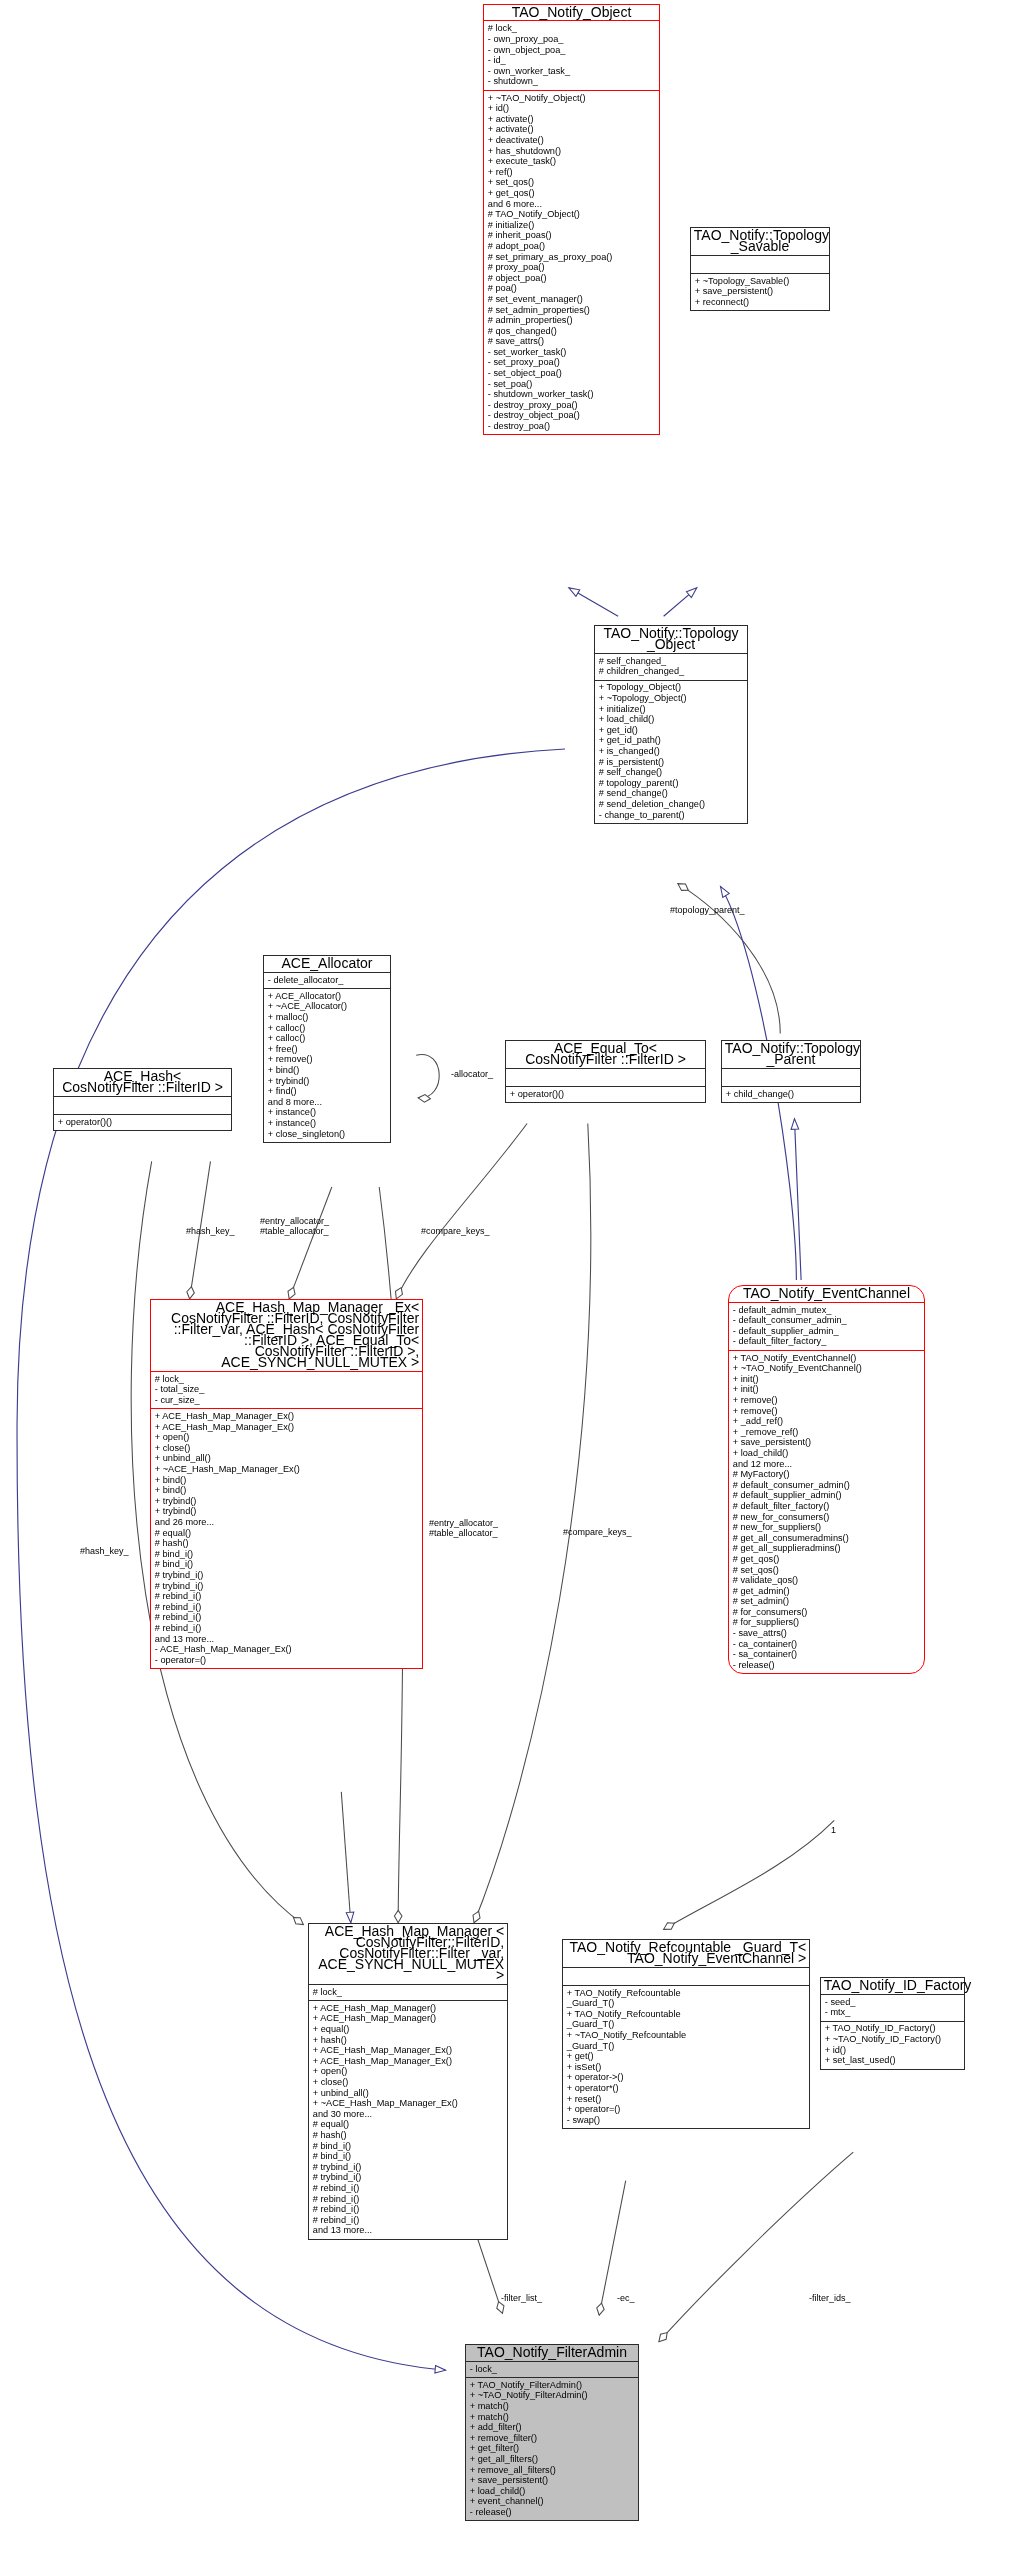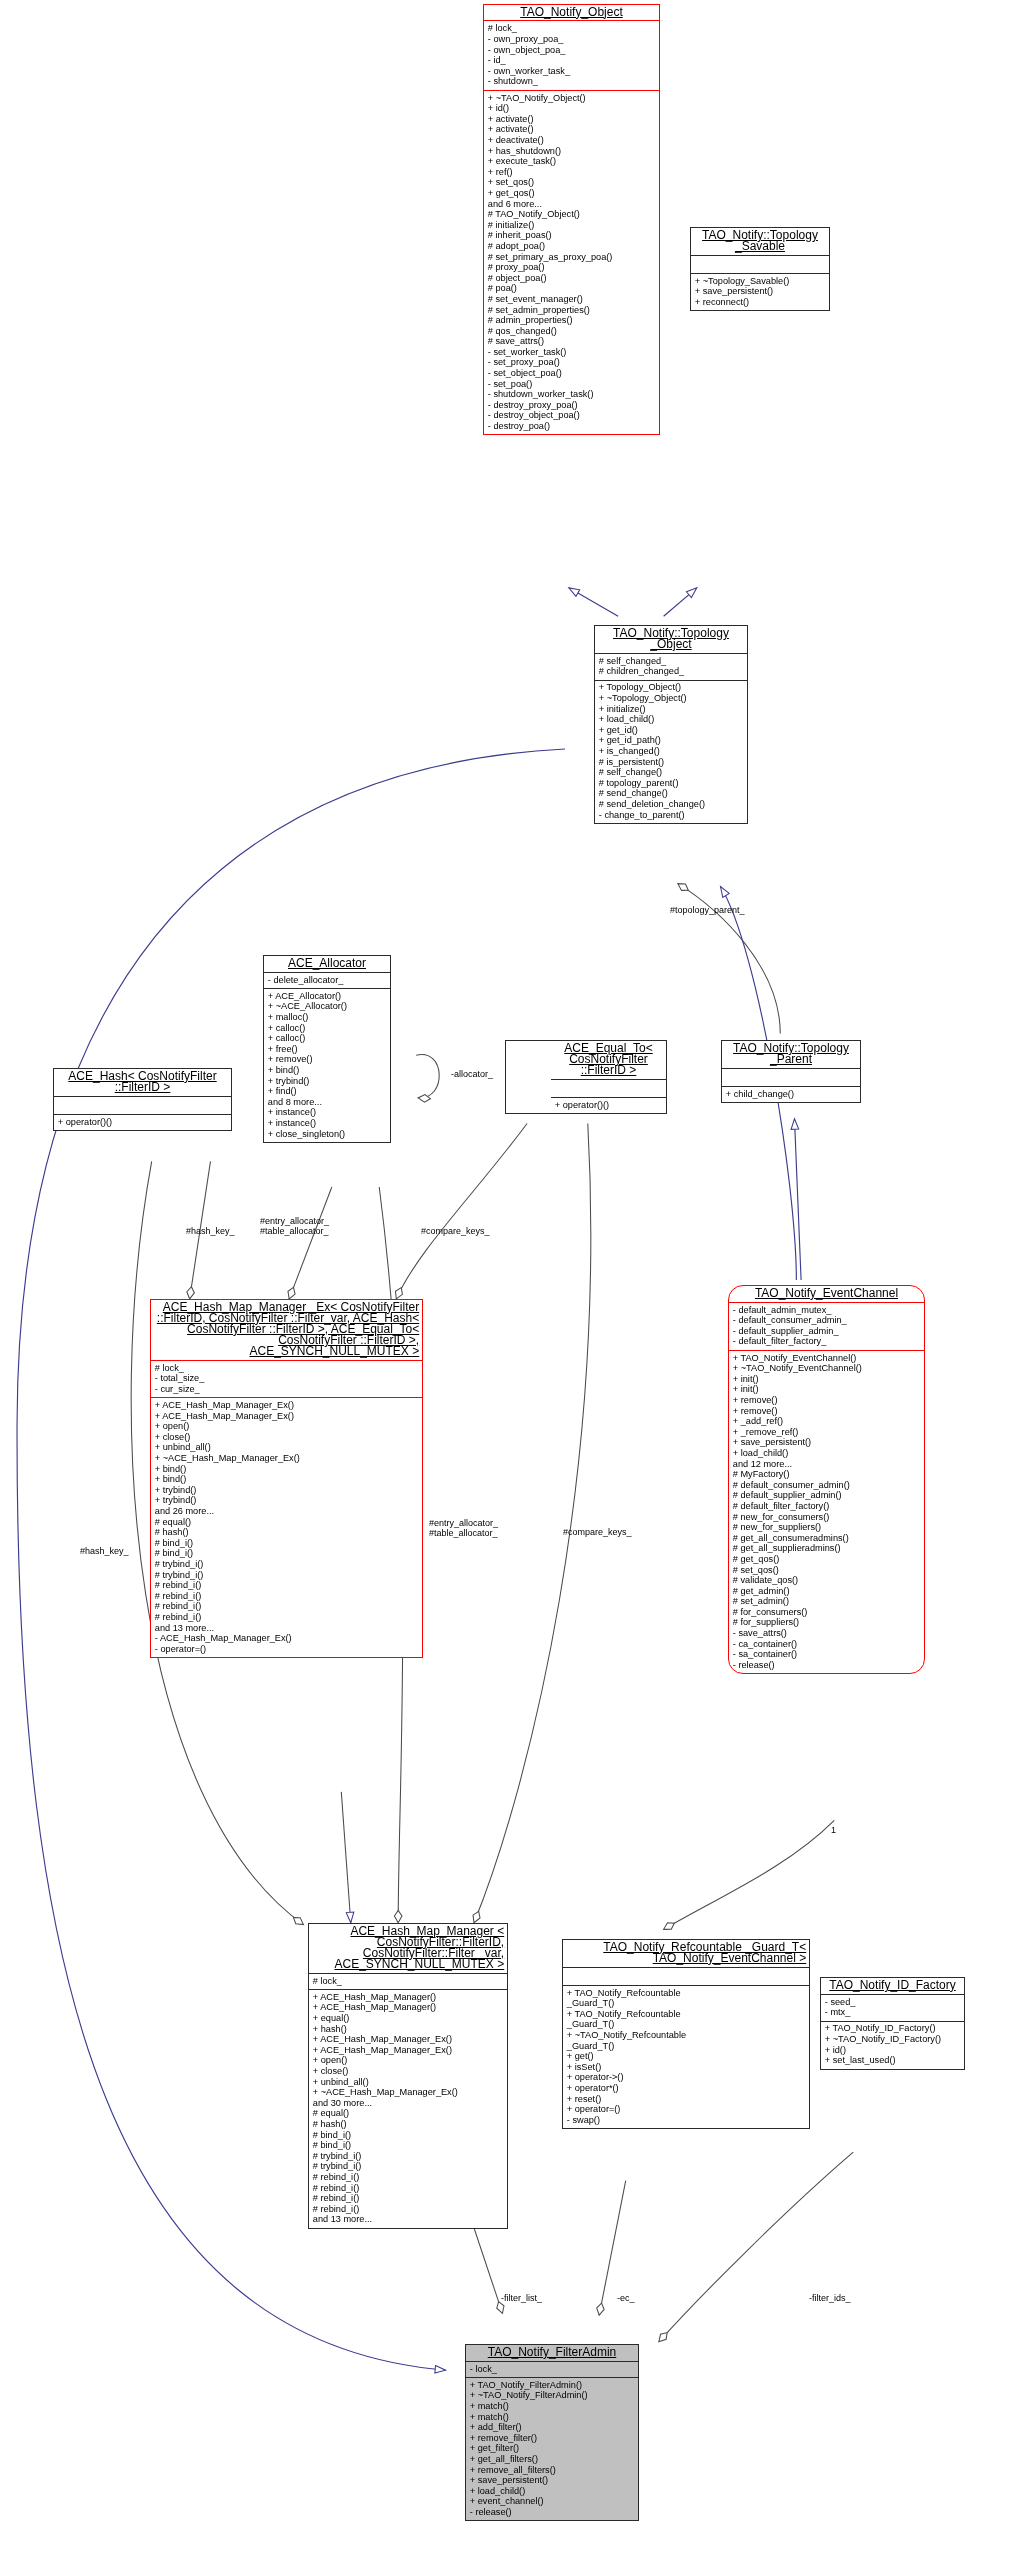--- a/index.html
+++ b/index.html
@@ -5,21 +5,21 @@
   html,body{margin:0;padding:0;background:#ffffff;}
   body{font-family:"Liberation Sans","DejaVu Sans",sans-serif;}
   #canvas{position:relative;width:1022px;height:2576px;background:#fff;overflow:hidden;}
   svg.edges{position:absolute;left:0;top:0;width:1022px;height:2576px;pointer-events:none;}
 
   .cls{position:absolute;box-sizing:border-box;background:#fff;border:0.9px solid #2b2b2b;}
   .cls.red{border:1.4px solid #ff0000;}
   .cls.filled{background:#c0c0c0;}
   .cls .title{
     text-align:center;padding:1.9px 2.8px 2.8px 2.8px;line-height:11px;
-    font-size:12px;color:#000;border-bottom:0.9px solid #2b2b2b;text-decoration:underline;
+    font-size:14px;color:#000;border-bottom:0.9px solid #2b2b2b;
   }
   .cls.red .title{border-bottom:1.4px solid #ff0000;}
   .cls .title.lft{text-align:right;}
   .cls .sec{
     padding:1.9px 3.8px 2.8px 3.8px;line-height:10.6px;font-size:9.2px;color:#000;
     border-bottom:0.9px solid #2b2b2b;white-space:pre-wrap;
   }
   .cls.red .sec{border-bottom:1.4px solid #ff0000;}
   .cls .sec.last{border-bottom:none;}
   .cls .sec.empty{min-height:11.4px;padding:2.8px 3.8px;}
@@ -167,21 +167,21 @@
 + remove()
 + bind()
 + trybind()
 + find()
 and 8 more...
 + instance()
 + instance()
 + close_singleton()</div>
   </div>
 
-  <div class="cls" style="left:505px;top:1040px;width:162px;padding-left:45px;">
+  <div class="cls" style="left:505px;top:1040px;width:201px;">
     <div class="title">ACE_Equal_To&lt; CosNotifyFilter
 ::FilterID &gt;</div>
     <div class="sec empty"></div>
     <div class="sec last">+ operator()()</div>
   </div>
 
   <div class="cls" style="left:721px;top:1040px;width:140px;">
     <div class="title">TAO_Notify::Topology
 _Parent</div>
     <div class="sec empty"></div>

